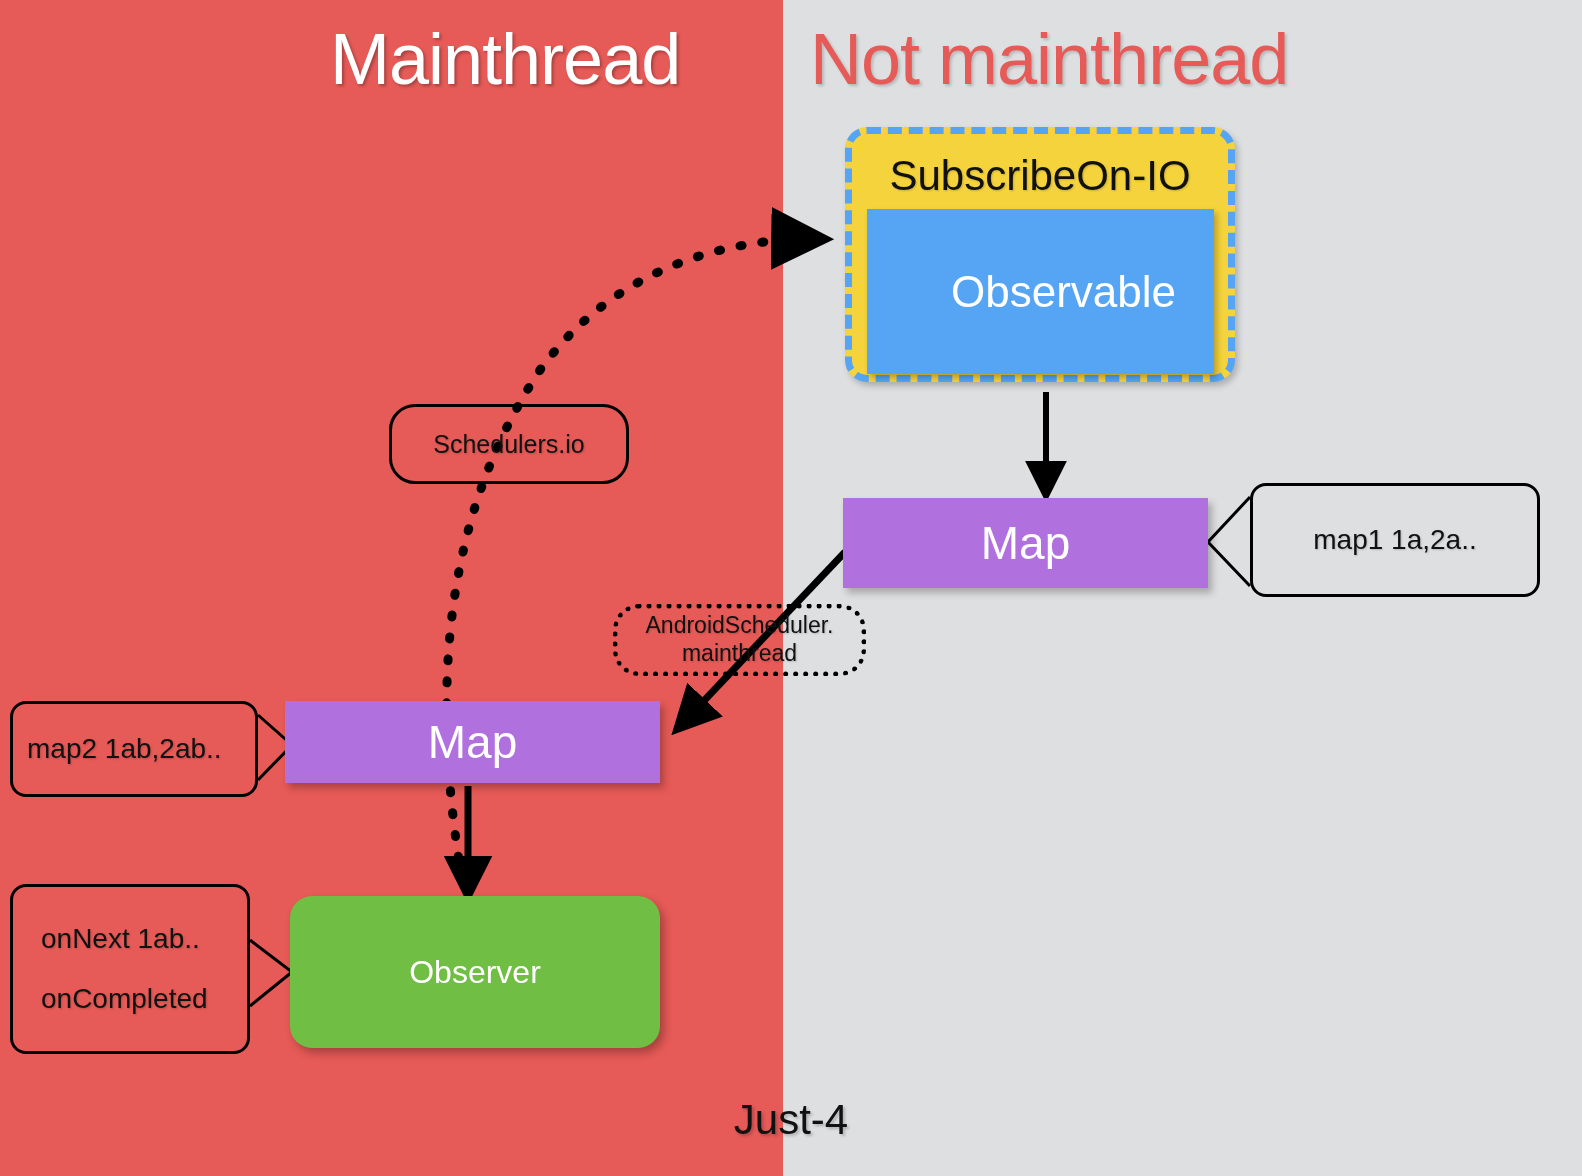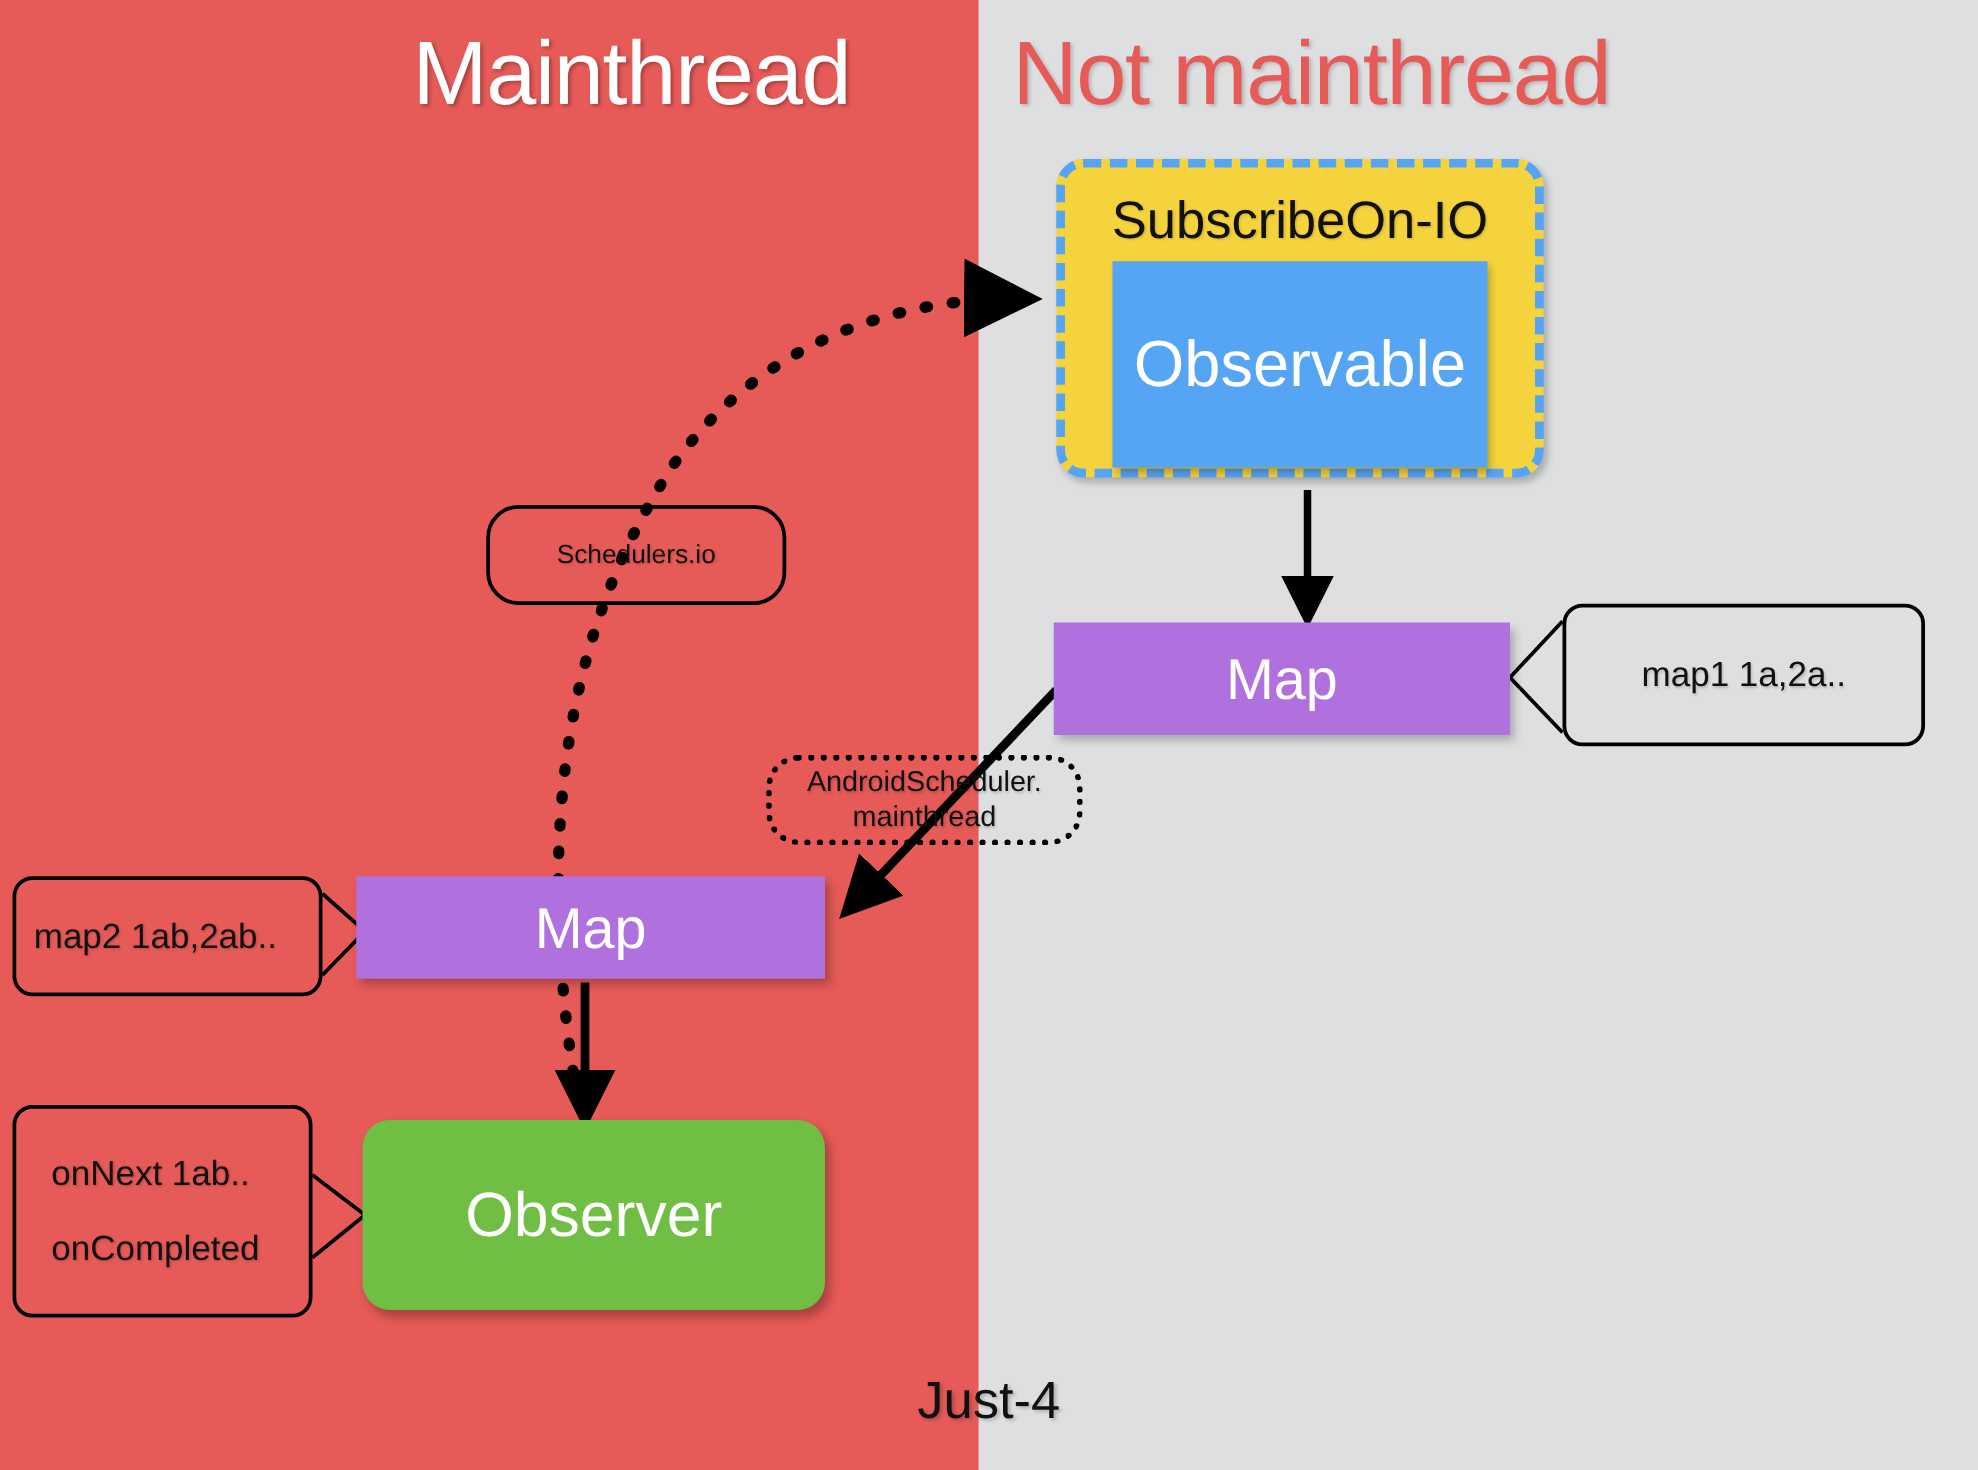--- a/index.html
+++ b/index.html
@@ -41,52 +41,53 @@
   }
   #subscribe-label{
     color:#111;font-size:42px;line-height:1;
     margin-top:16px;margin-bottom:12px;
     text-shadow:1px 1px 2px rgba(0,0,0,0.18);
   }
   #observable-box{
     width:300px;height:165px;
     background:#56a5f5;
     display:flex;align-items:center;justify-content:center;
-    color:#fff;font-size:52px;
+    color:#fff;font-size:44px;
     box-shadow:3px 4px 6px rgba(0,0,0,0.25);
+    padding-left:47px;
   }
 
   #map-right{
     left:843px;top:498px;width:365px;height:90px;
     background:#b070de;color:#fff;font-size:46px;
     box-shadow:4px 5px 7px rgba(0,0,0,0.25);
   }
   #map-left{
     left:285px;top:701px;width:375px;height:82px;
     background:#b070de;color:#fff;font-size:46px;
     box-shadow:4px 5px 7px rgba(0,0,0,0.25);
   }
   #observer-box{
     left:290px;top:896px;width:370px;height:152px;
-    background:#71be45;color:#fff;font-size:50px;
+    background:#71be45;color:#fff;font-size:32px;
     border-radius:22px;
     box-shadow:4px 5px 8px rgba(0,0,0,0.28);
   }
 
   
   .pill{
     position:absolute;box-sizing:border-box;
     display:flex;align-items:center;justify-content:center;
     text-align:center;color:#111;
     text-shadow:1px 1px 2px rgba(0,0,0,0.18);
   }
   #pill-io{
     left:389px;top:404px;width:240px;height:80px;
     border:3px solid #000;border-radius:26px;
-    font-size:21px;
+    font-size:25px;
   }
   #pill-android{
     left:613px;top:604px;width:253px;height:72px;
     border:5px dotted #000;border-radius:26px;
     font-size:23px;line-height:1.2;
     flex-direction:column;
   }
 
   
   .callout{position:absolute;}

